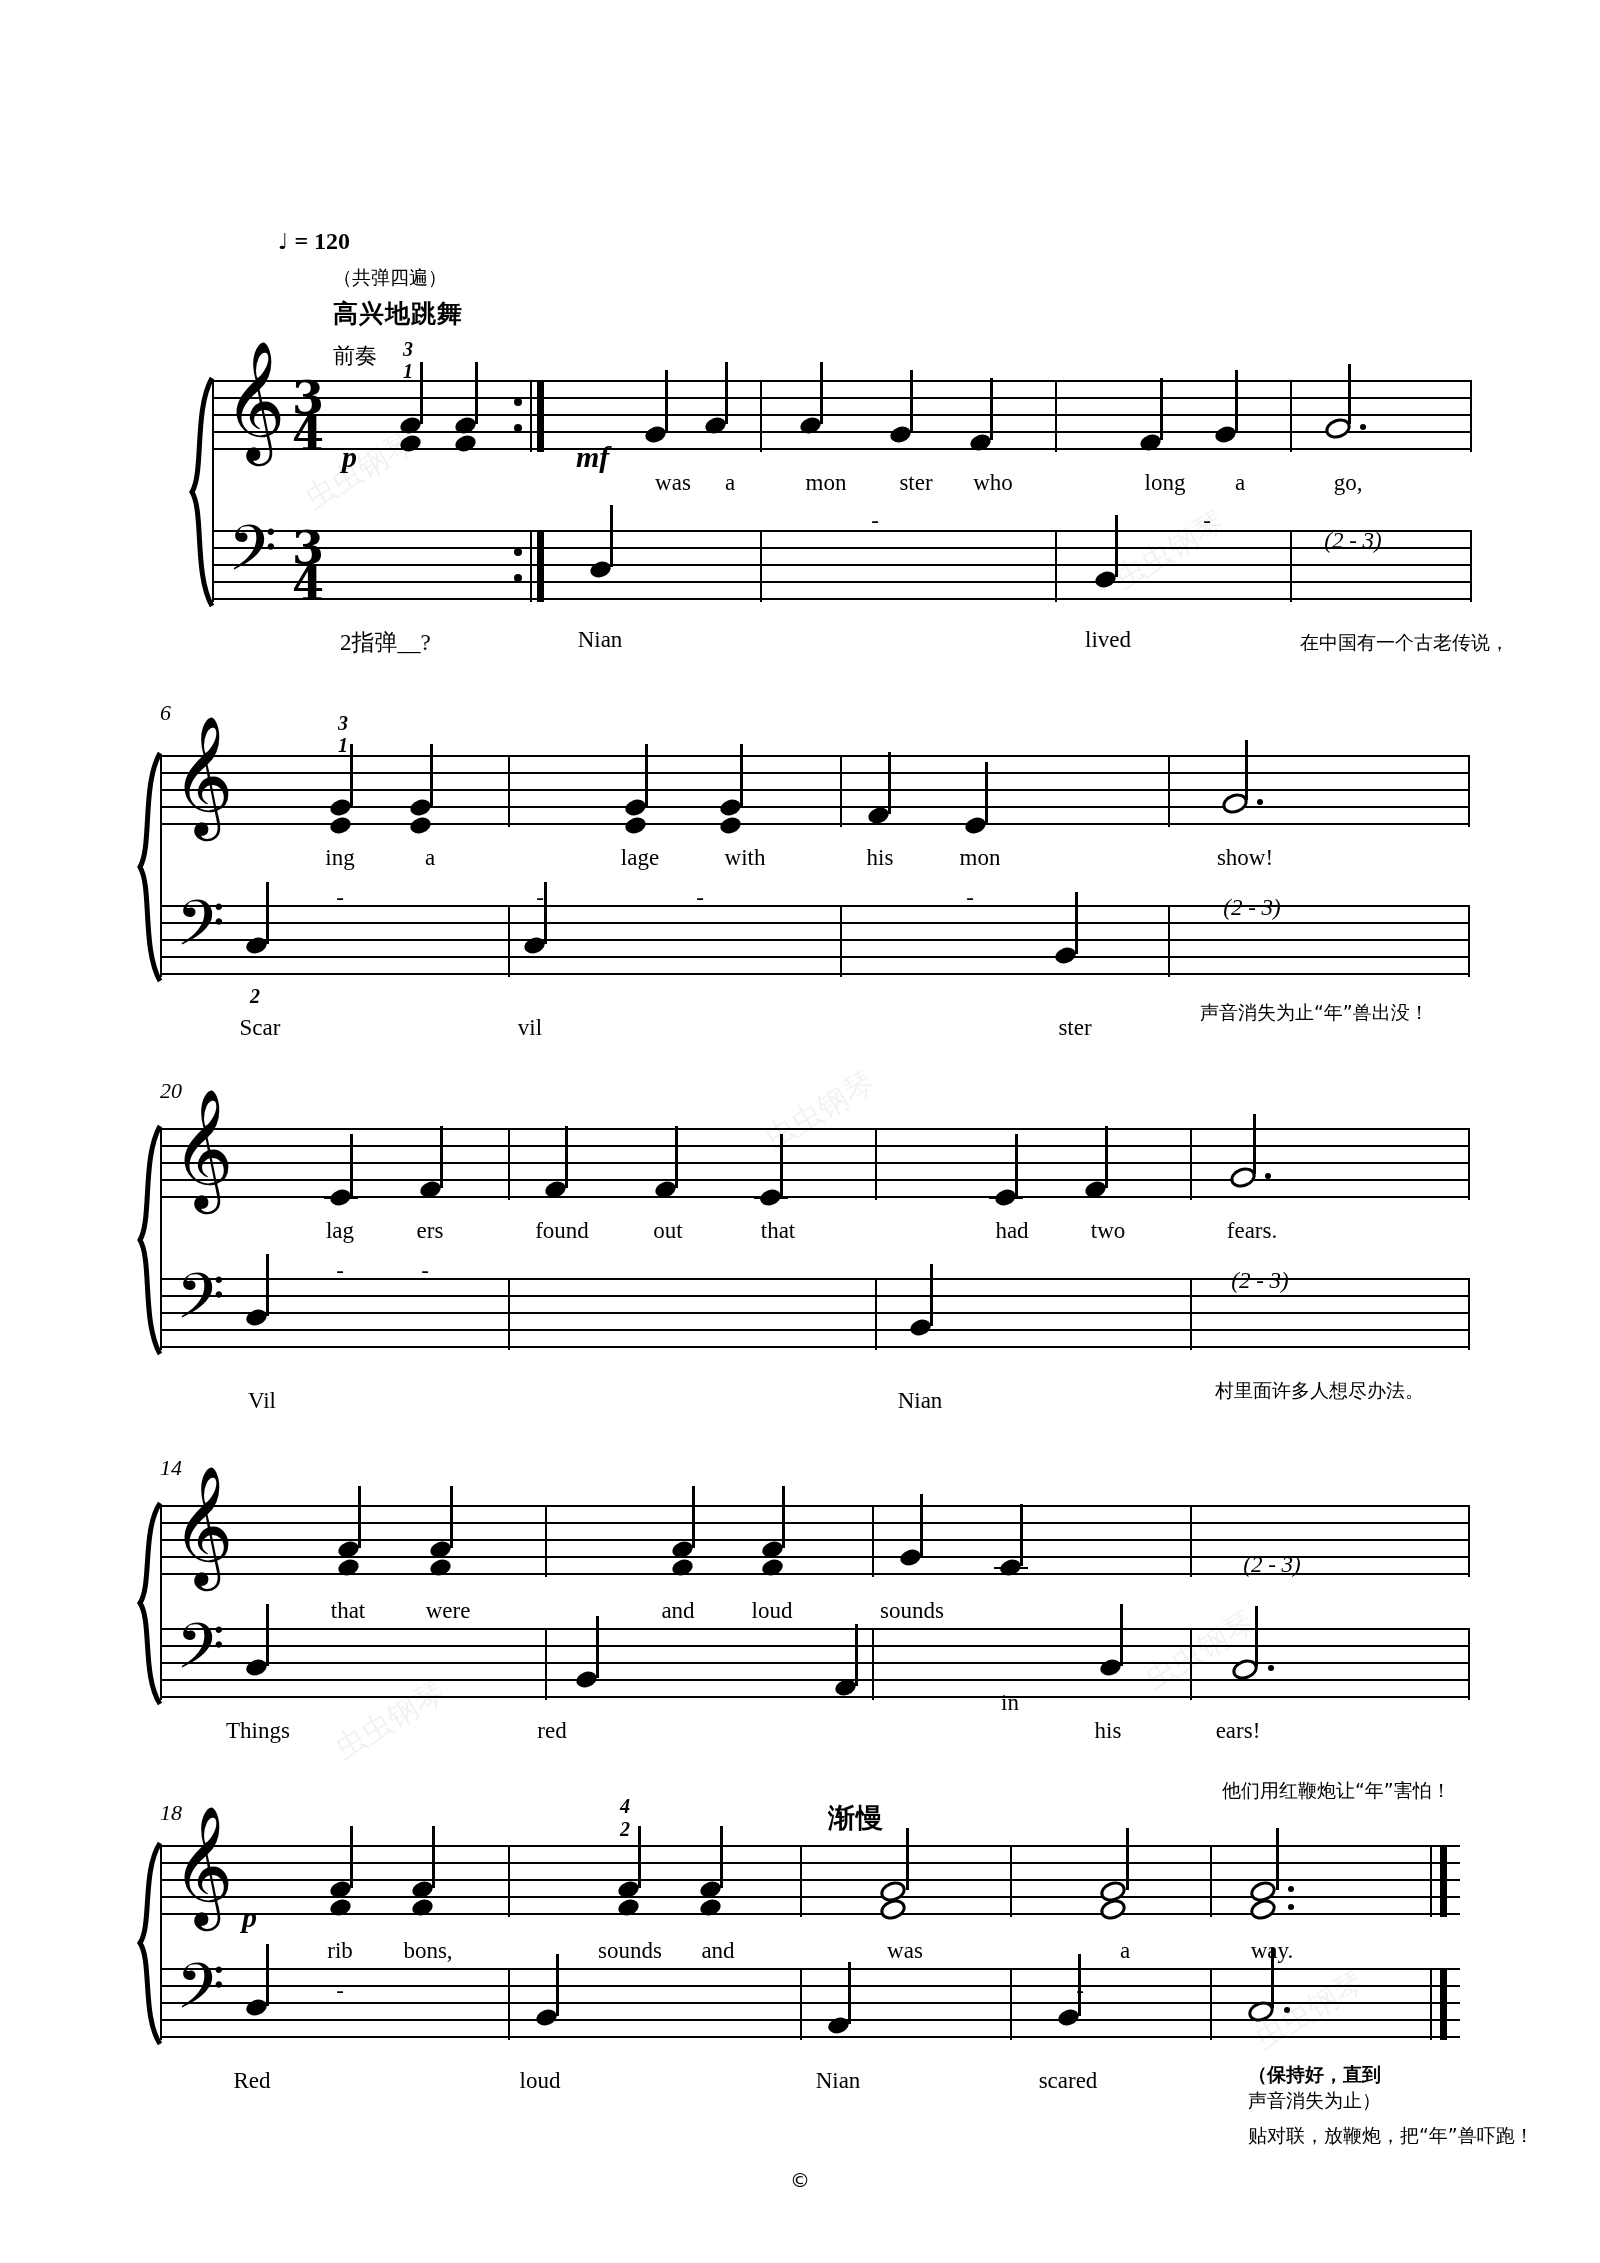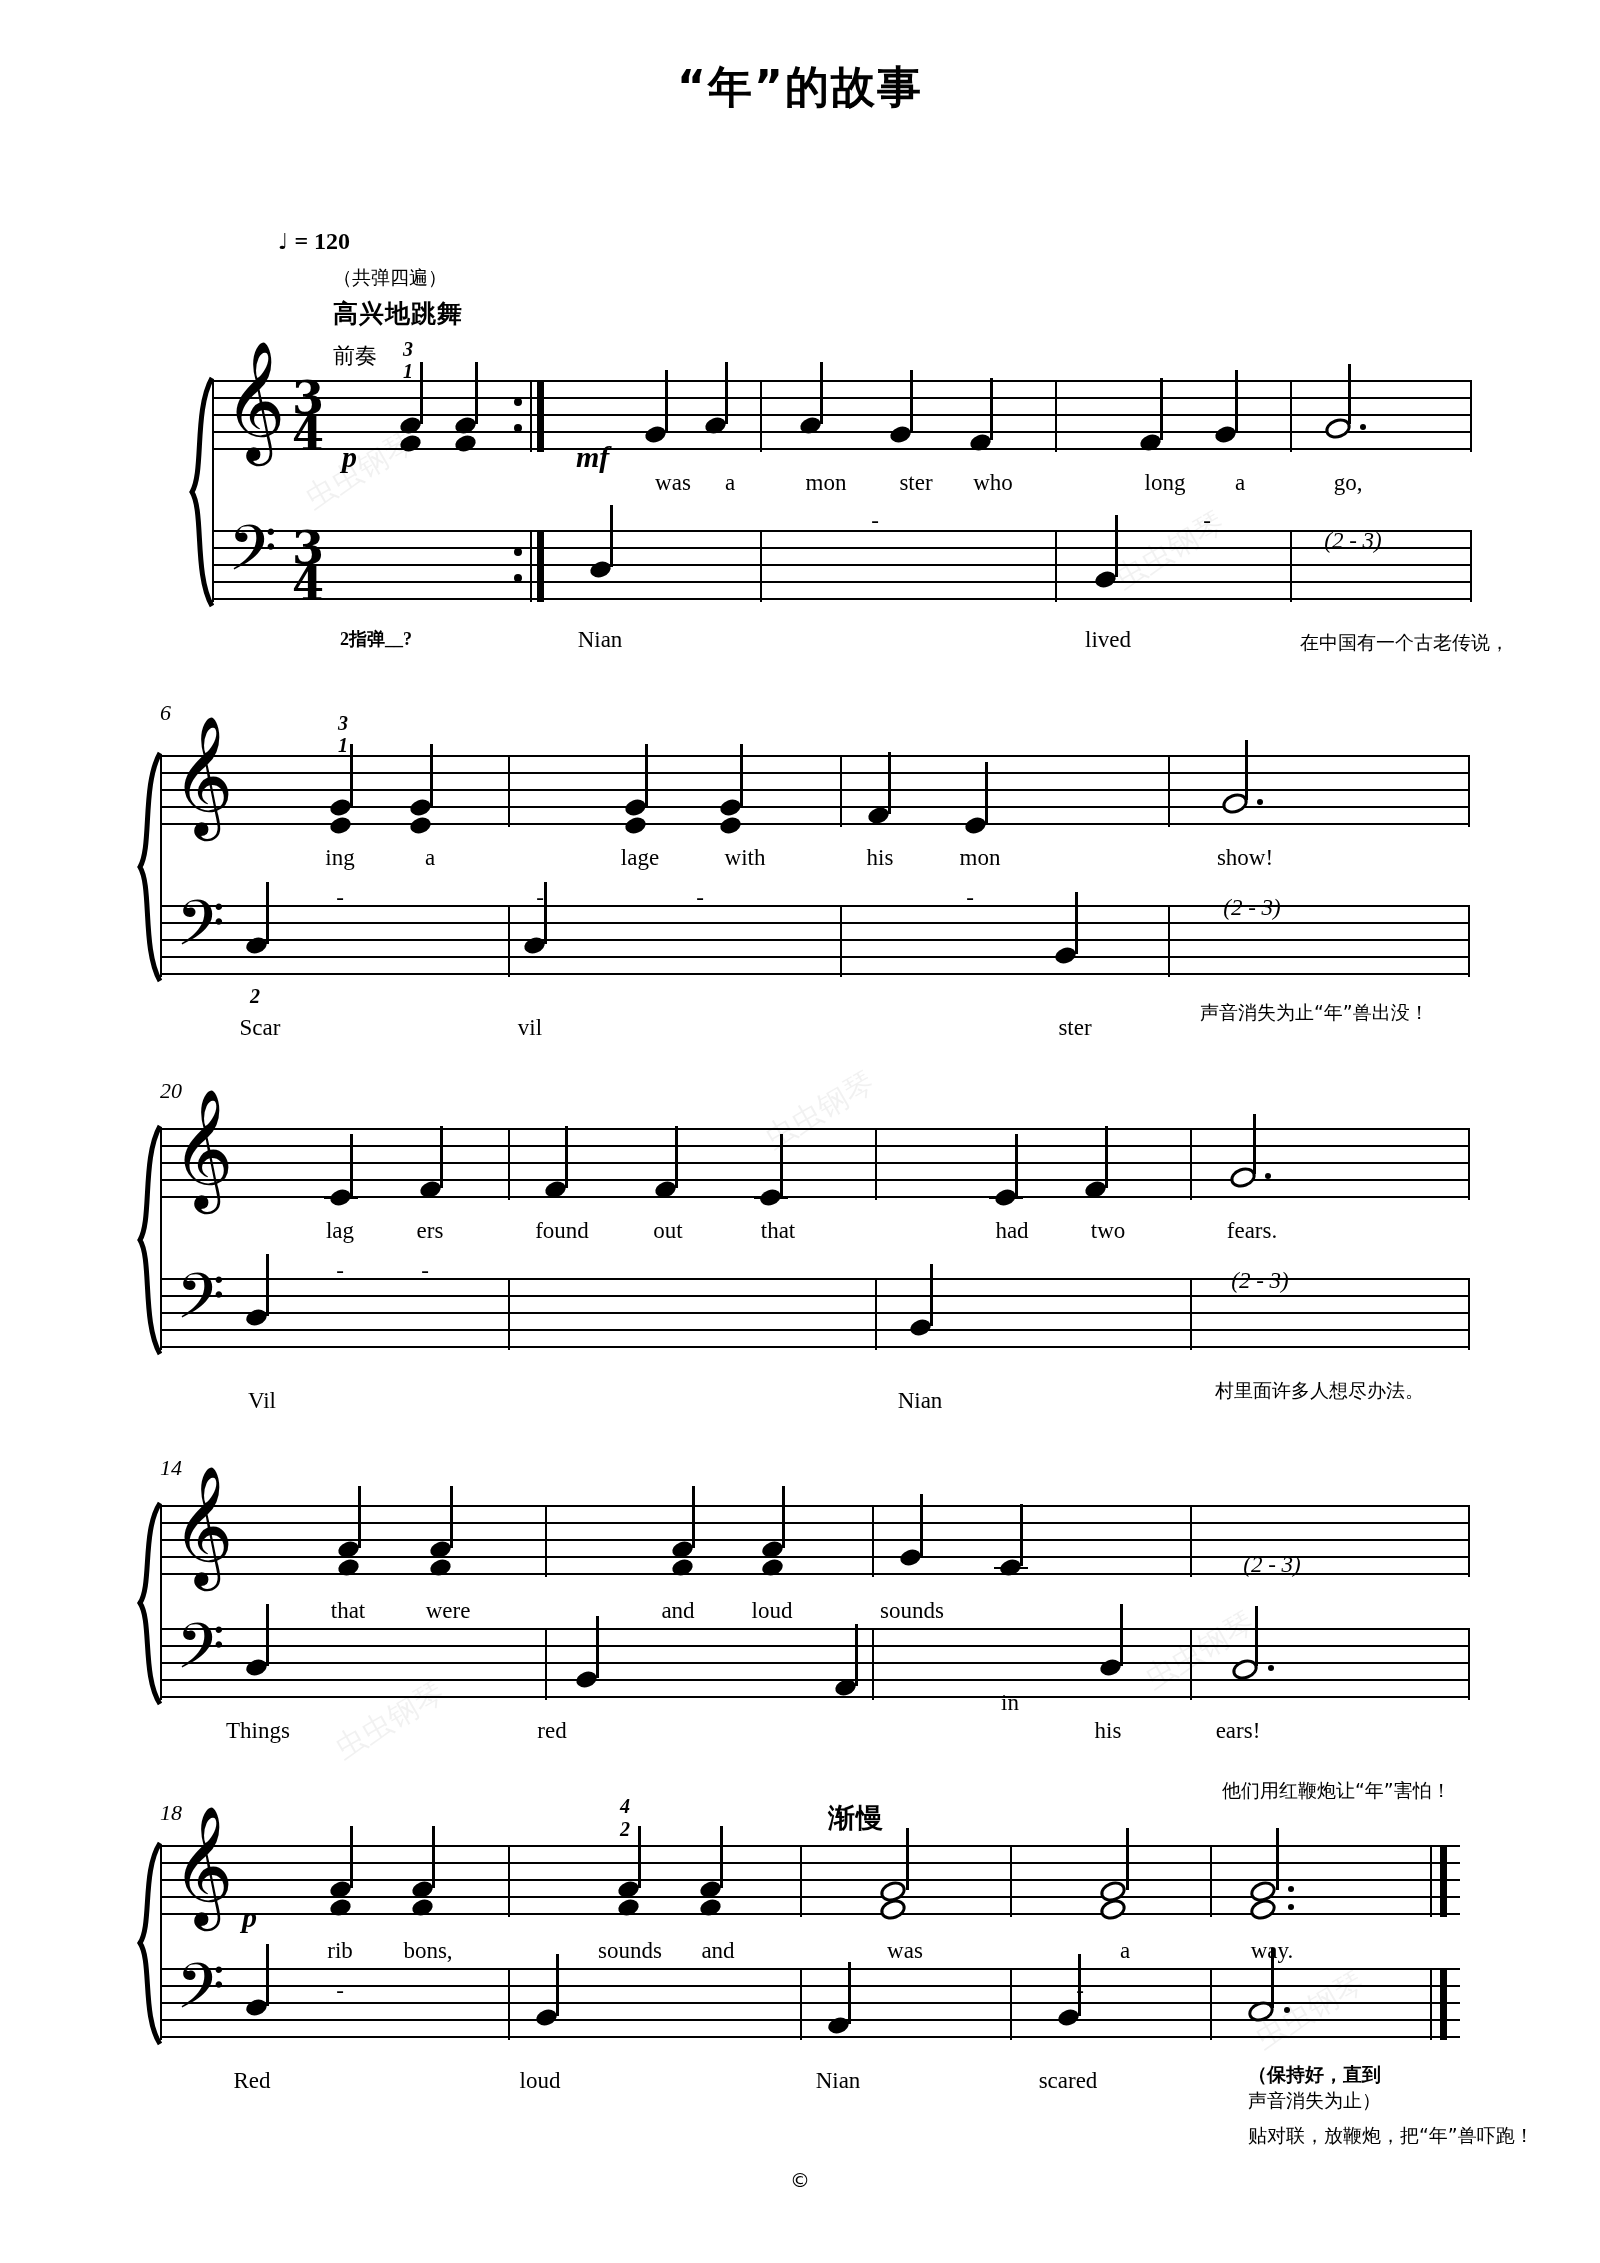--- a/index.html
+++ b/index.html
@@ -60,21 +60,20 @@
 
   .watermark{position:absolute;color:rgba(0,0,0,0.055);font-family:"DejaVu Sans",sans-serif;font-size:30px;transform:rotate(-30deg);user-select:none;}
 
   .copyright{position:absolute;left:0;width:1600px;text-align:center;top:2168px;font-family:"DejaVu Sans",sans-serif;font-size:20px;color:#000;}
 </style>
 </head>
 <body>
 
 <div class="page">
 
-  <div class="title">“年”的故事</div>
 
   <div class="watermark" style="left:300px;top:450px;">虫虫钢琴</div>
   <div class="watermark" style="left:1110px;top:530px;">虫虫钢琴</div>
   <div class="watermark" style="left:760px;top:1090px;">虫虫钢琴</div>
   <div class="watermark" style="left:1140px;top:1630px;">虫虫钢琴</div>
   <div class="watermark" style="left:330px;top:1700px;">虫虫钢琴</div>
   <div class="watermark" style="left:1250px;top:1990px;">虫虫钢琴</div>
 
   <div class="tempo">
     <span class="note">♩</span>
@@ -186,21 +185,21 @@
     <div class="hyph" style="left:875px;top:508px;">-</div>
     <div class="lyric" style="left:916px;top:470px;">ster</div>
     <div class="lyric" style="left:993px;top:470px;">who</div>
     <div class="lyric" style="left:1165px;top:470px;">long</div>
     <div class="hyph" style="left:1207px;top:508px;">-</div>
     <div class="lyric" style="left:1240px;top:470px;">a</div>
     <div class="lyric" style="left:1348px;top:470px;">go,</div>
 
     <div class="chordnum" style="left:1353px;top:528px;">(2 - 3)</div>
 
-    <div class="fing" style="left:340px;top:627px;font-style:normal;font-weight:700;font-size:18px;">2指弹__?</div>
+    <div class="fing" style="left:340px;top:627px;font-style:normal;font-weight:400;font-size:23px;">2指弹__?</div>
     <div class="lyric-b" style="left:600px;top:627px;">Nian</div>
     <div class="lyric-b" style="left:1108px;top:627px;">lived</div>
     <div class="cn-cn" style="left:1300px;top:630px;">在中国有一个古老传说，</div>
   </div>
 
   <div class="system" style="top:0;">
     <div class="meas-num" style="left:160px;top:700px;">6</div>
     <div class="fing" style="left:338px;top:712px;">3</div>
     <div class="fing" style="left:338px;top:734px;">1</div>
 

